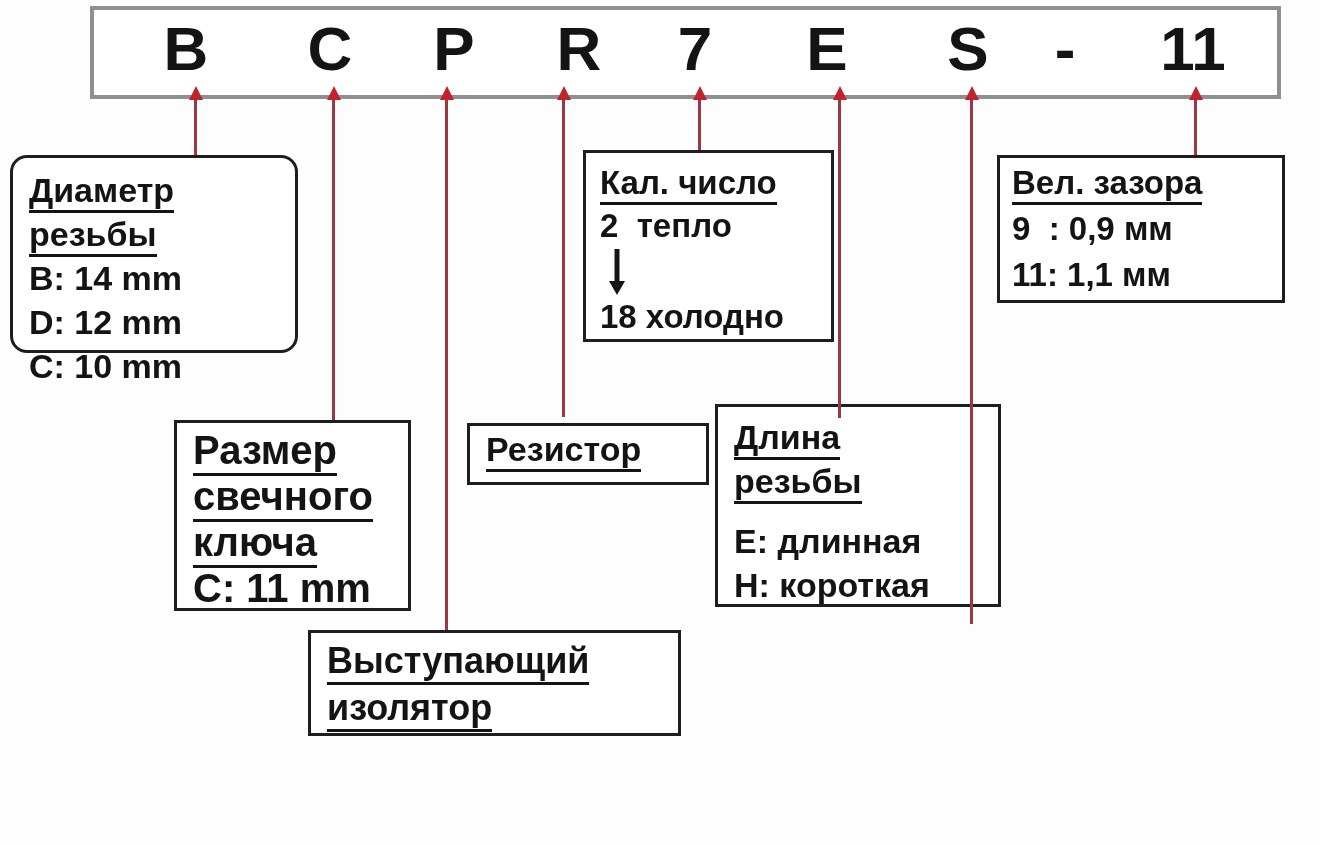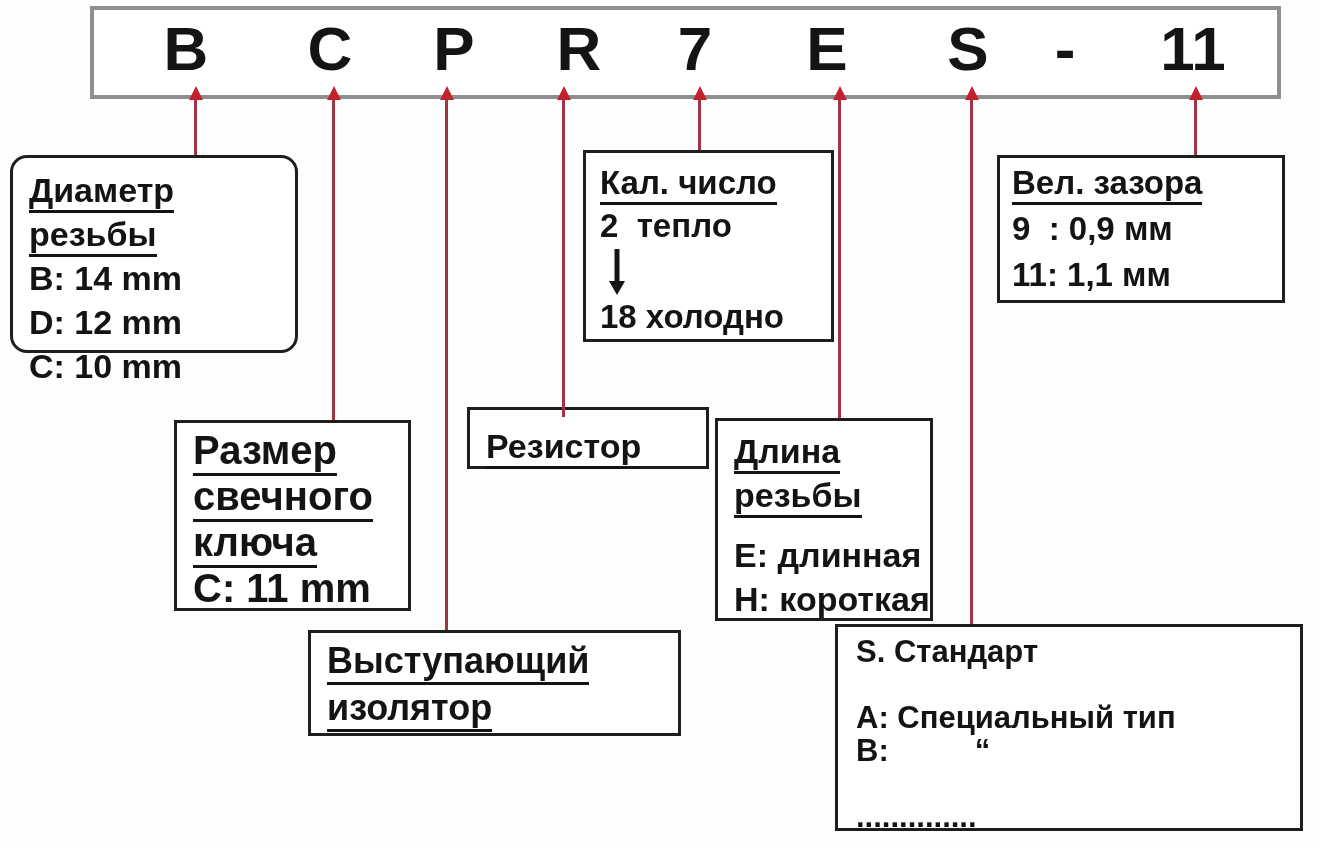--- a/index.html
+++ b/index.html
@@ -23,24 +23,24 @@
     border-bottom:14px solid var(--arrow-head,#c1222e);
   }
   
   .box{position:absolute;background:#ffffff;border:3px solid var(--box-border,#1e1e1e);box-sizing:border-box;z-index:1;}
   .line{white-space:pre;}
   .u{border-bottom:3px solid currentColor;padding-bottom:1px;}
   .gap16{height:16px;}
   #box-thread-diameter{left:10px;top:155px;width:288px;height:198px;padding:10px 0 0 16px;font-size:34px;line-height:44px;border-radius:17px;}
   #box-wrench-size{left:174px;top:420px;width:237px;height:191px;padding:4px 0 0 16px;font-size:40px;line-height:46px;}
   #box-projecting-insulator{left:308px;top:630px;width:373px;height:106px;padding:4px 0 0 16px;font-size:36px;line-height:47px;}
-  #box-resistor{left:467px;top:407px;width:242px;height:62px;padding:14px 0 0 16px;font-size:34px;line-height:44px;}
+  #box-resistor{left:467px;top:423px;width:242px;height:62px;padding:1px 0 0 16px;font-size:34px;line-height:44px;}
   #box-heat-rating{left:583px;top:150px;width:251px;height:192px;padding:8px 0 0 14px;font-size:33px;line-height:43px;}
   #box-heat-rating .arrow-row{height:48px;padding-left:6px;}
-  #box-thread-length{left:715px;top:418px;width:218px;height:203px;padding:8px 0 0 16px;font-size:34px;line-height:44px;}
+  #box-thread-length{left:715px;top:404px;width:286px;height:203px;padding:8px 0 0 16px;font-size:34px;line-height:44px;}
   #box-type-designation{left:835px;top:624px;width:468px;height:207px;padding:8px 0 0 18px;font-size:31px;}
   #box-type-designation .bline{height:33px;line-height:33px;white-space:pre;}
   #box-gap-size{left:997px;top:155px;width:288px;height:148px;padding:2px 0 0 12px;font-size:33px;line-height:46px;}
 </style>
 </head>
 <body>
 
 <div class="canvas">
 
   <div class="code-box"></div>
@@ -118,28 +118,20 @@
   </div>
 
   <div class="box" id="box-thread-length">
     <div class="line"><span class="u">Длина</span></div>
     <div class="line"><span class="u">резьбы</span></div>
     <div class="gap16"></div>
     <div class="line">E: длинная</div>
     <div class="line">H: короткая</div>
   </div>
 
-  <div class="box" id="box-type-designation">
-    <div class="bline">S. Стандарт</div>
-    <div class="bline"></div>
-    <div class="bline">A: Специальный тип</div>
-    <div class="bline">B:          “</div>
-    <div class="bline"></div>
-    <div class="bline">..............</div>
-  </div>
 
   <div class="box" id="box-gap-size">
     <div class="line"><span class="u">Вел. зазора</span></div>
     <div class="line">9  : 0,9 мм</div>
     <div class="line">11: 1,1 мм</div>
   </div>
 
 </div>
 
 </body></html>

